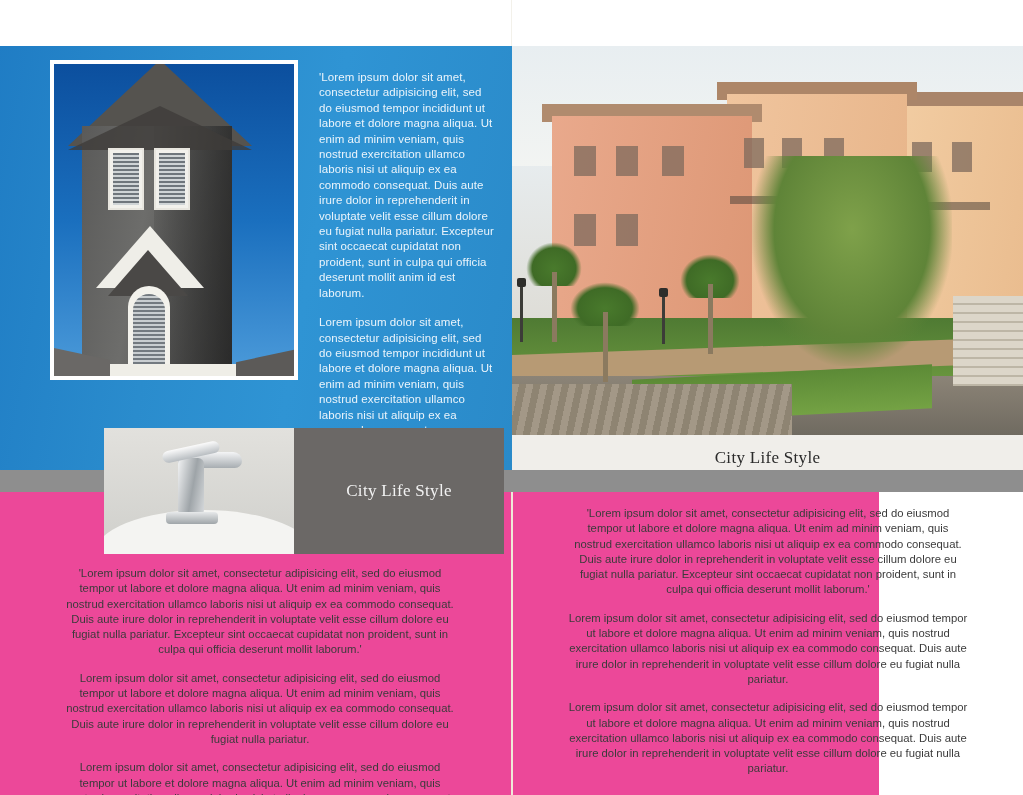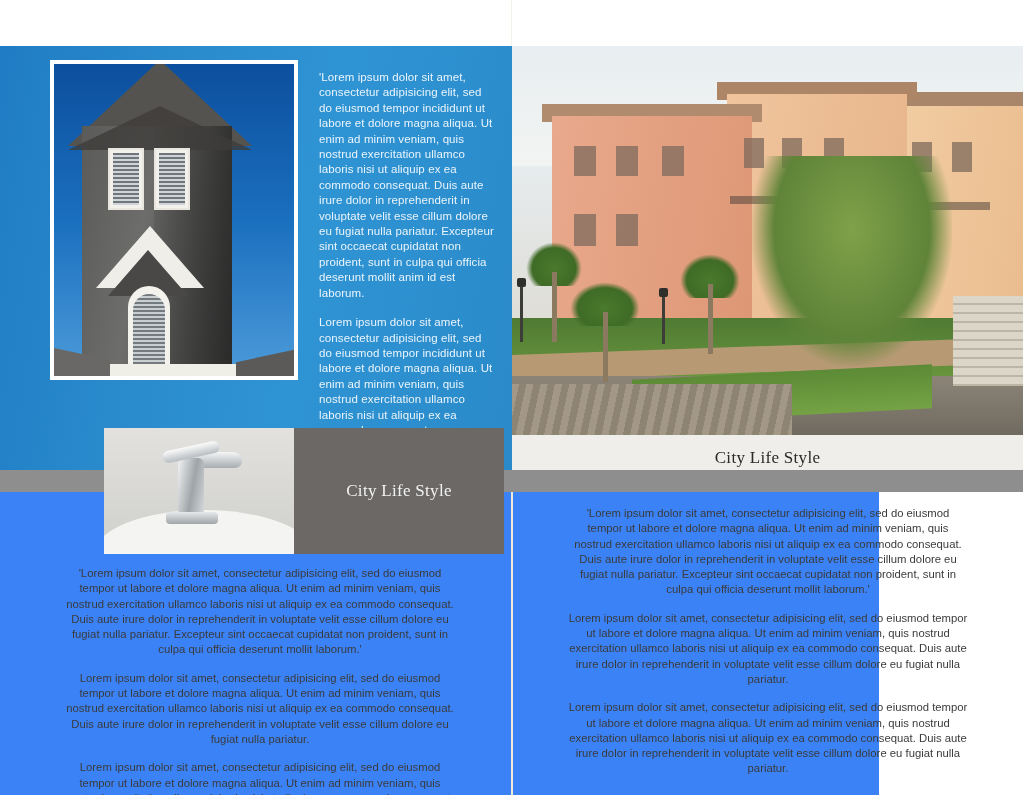--- a/index.html
+++ b/index.html
@@ -6,21 +6,21 @@
   html, body {
     width: 1023px; height: 795px;
     font-family: "Liberation Sans", sans-serif;
     background: #ffffff;
     overflow: hidden;
   }
 
   #page {
     position: relative;
     width: 879px; height: 795px;
-    background: #3b82f6;
+    background: #ec4899;
     text-decoration: underline;
   }
 
   
   .left-panel {
     position: absolute;
     left: 0; top: 0;
     width: 512px; height: 470px;
     background: linear-gradient(100deg, #1f7cc4 0%, #2a8ccd 35%, #2f94d4 60%, #2a8ac9 100%);
   }

